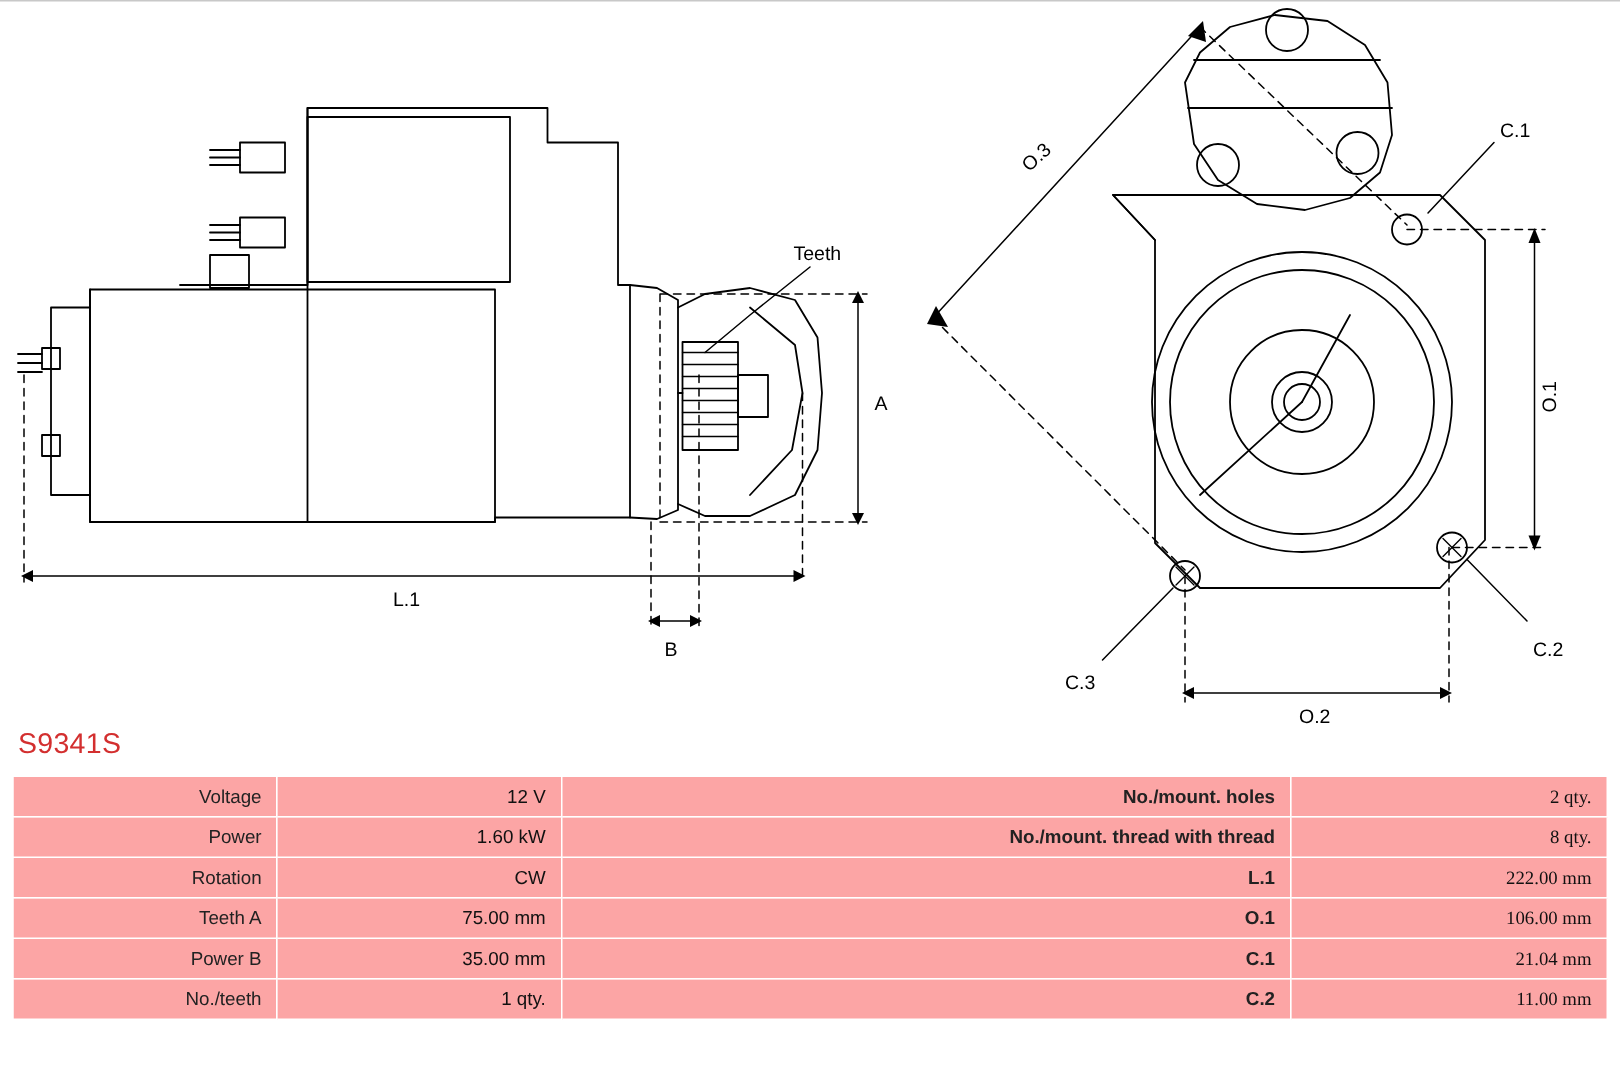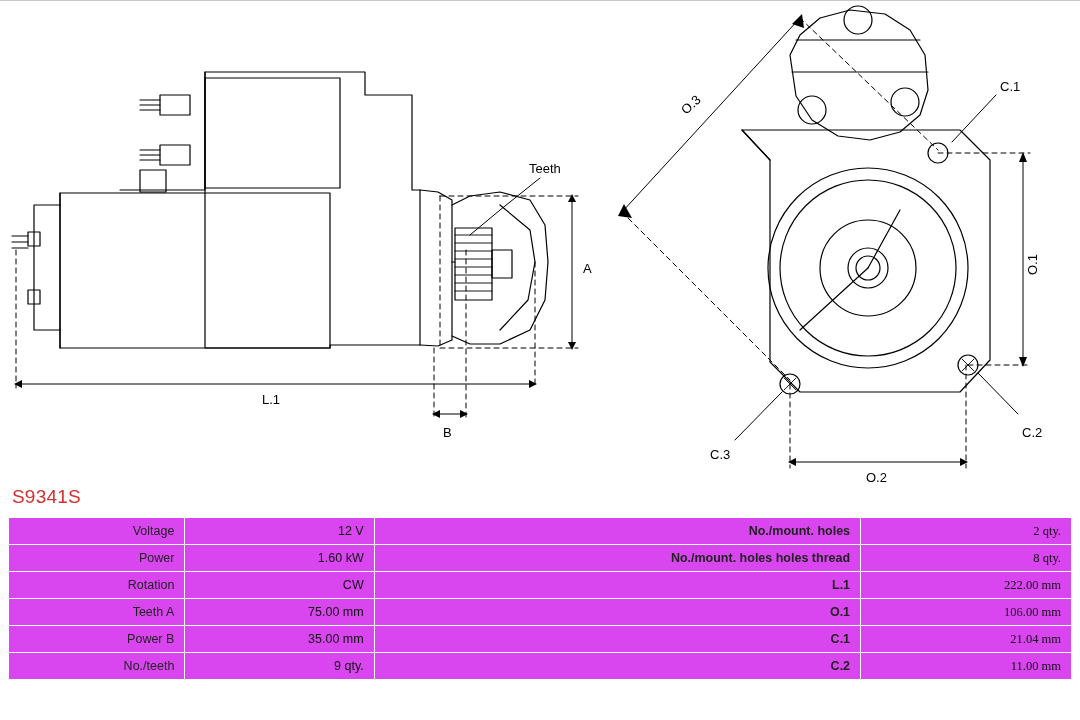--- a/index.html
+++ b/index.html
@@ -41,21 +41,21 @@
     left: 8px;
     top: 517px;
     width: 1064px;
     border-collapse: collapse;
     font-size: 12.5px;
   }
   table.spec td {
     border: 1px solid #ffffff;
     height: 26px;
     padding: 0 10px;
-    background: #d946ef;
+    background: #fca5a5;
     white-space: nowrap;
   }
   td.label-l {
     width: 168px;
     text-align: right;
     color: #222;
   }
   td.value-l {
     width: 182px;
     text-align: right;
@@ -223,21 +223,21 @@
     <tbody>
       <tr>
         <td class="label-l">Voltage</td>
         <td class="value-l">12 V</td>
         <td class="label-r">No./mount. holes</td>
         <td class="value-r">2 qty.</td>
       </tr>
       <tr>
         <td class="label-l">Power</td>
         <td class="value-l">1.60 kW</td>
-        <td class="label-r">No./mount. holes holes thread</td>
+        <td class="label-r">No./mount. thread with thread</td>
         <td class="value-r">8 qty.</td>
       </tr>
       <tr>
         <td class="label-l">Rotation</td>
         <td class="value-l">CW</td>
         <td class="label-r">L.1</td>
         <td class="value-r">222.00 mm</td>
       </tr>
       <tr>
         <td class="label-l">Teeth A</td>
@@ -246,20 +246,20 @@
         <td class="value-r">106.00 mm</td>
       </tr>
       <tr>
         <td class="label-l">Power B</td>
         <td class="value-l">35.00 mm</td>
         <td class="label-r">C.1</td>
         <td class="value-r">21.04 mm</td>
       </tr>
       <tr>
         <td class="label-l">No./teeth</td>
-        <td class="value-l">9 qty.</td>
+        <td class="value-l">1 qty.</td>
         <td class="label-r">C.2</td>
         <td class="value-r">11.00 mm</td>
       </tr>
     </tbody>
   </table>
 
 </div>
 
 </body></html>

